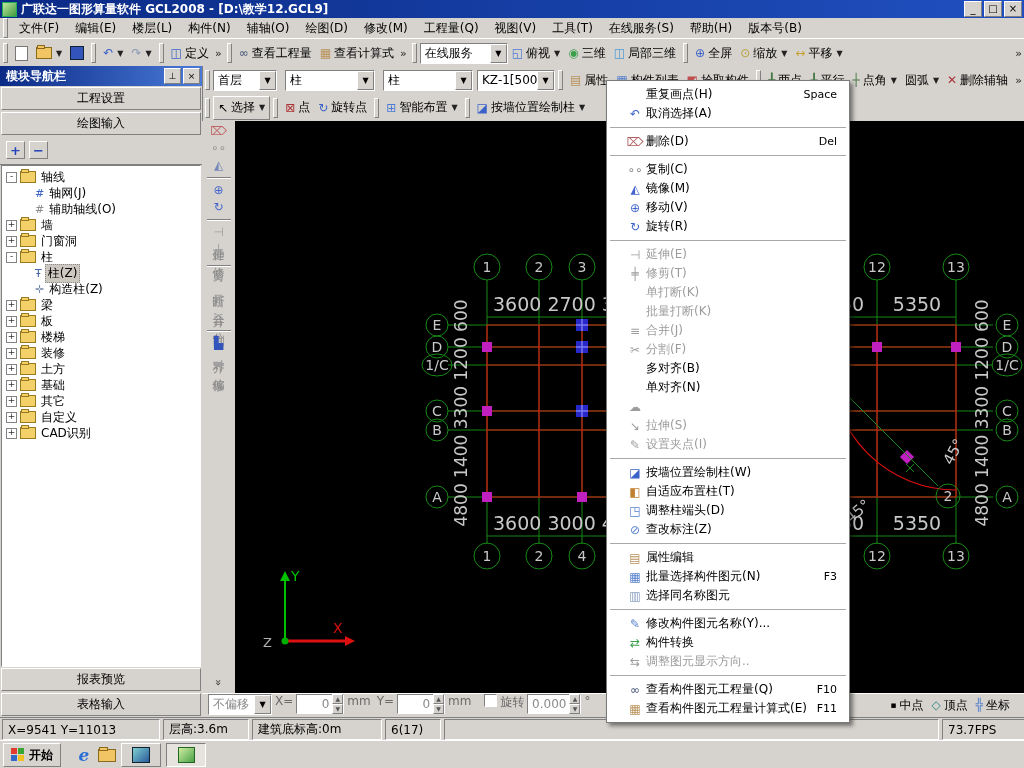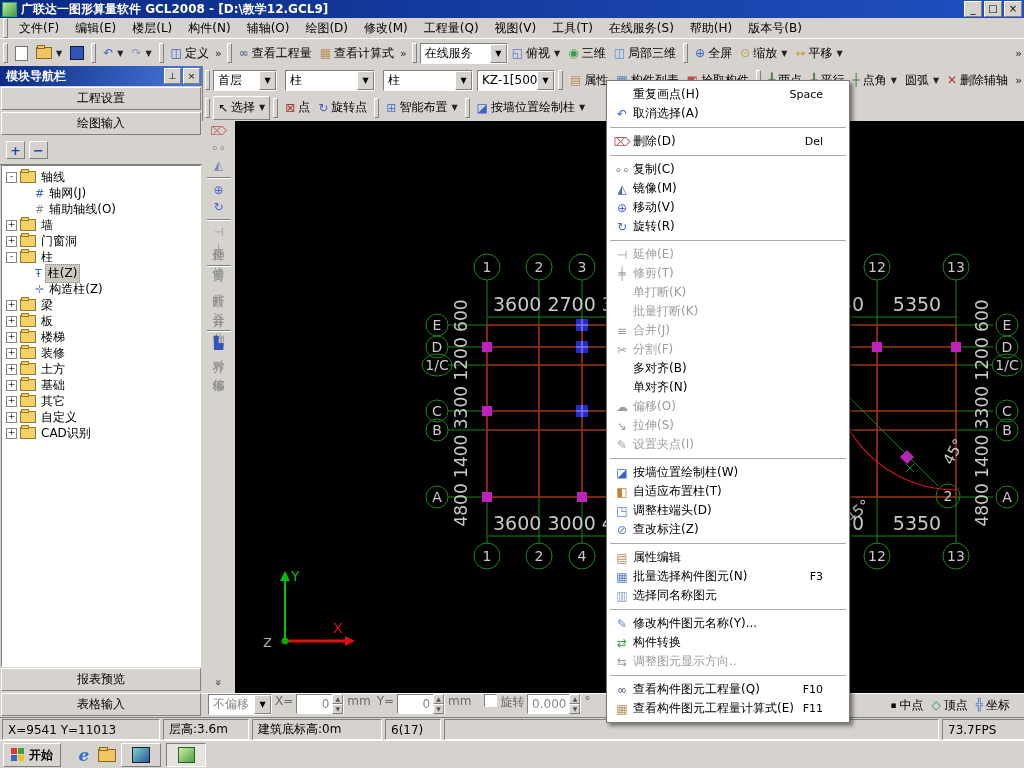--- a/index.html
+++ b/index.html
@@ -87,21 +87,21 @@
   .ie{color:#2a6fd6;font-family:"DejaVu Serif","Liberation Serif",serif;font-style:italic;font-weight:bold;font-size:17px;}
   .tfold{width:16px;height:11px;background:#f2c564;border:1px solid #8a6a1a;position:relative;}
   .tfold:before{content:"";position:absolute;top:-3px;left:0;width:7px;height:2px;background:#f2c564;border:1px solid #8a6a1a;}
   .taskapp{width:38px;height:22px;display:flex;align-items:center;justify-content:center;flex:0 0 auto;}
   .taskapp.pressed{border-color:#808080 #fff #fff #808080;background:#e6e3de;}
   .cadicon{width:16px;height:14px;background:linear-gradient(135deg,#7fd0d0,#2a5a9a);border:1px solid #123;}
   .gclicon{width:15px;height:14px;background:linear-gradient(135deg,#cfeea0,#4aa04a);border:1px solid #262;}
   
   .ctxmenu{position:absolute;top:80px;left:606px;width:242px;background:#fff;border:1px solid #7a7a7a;
      box-shadow:3px 3px 4px rgba(0,0,0,.45);z-index:50;padding:4px 0;}
-  .cmitem{height:19px;display:flex;align-items:center;padding:0 16px 0 4px;white-space:nowrap;}
+  .cmitem{height:19px;display:flex;align-items:center;padding:0 2px 0 4px;white-space:nowrap;margin-left:13px;}
   .cmicon{width:22px;text-align:center;font-size:12px;flex:0 0 auto;color:#999;}
   .cmlabel{flex:1 1 auto;overflow:hidden;}
   .cmshort{flex:0 0 auto;padding-right:10px;font-size:11px;}
   .cmitem.dis .cmlabel,.cmitem.dis .cmshort,.cmitem.dis .cmicon{color:#9c9c9c;}
   .msep{height:1px;background:#a8a8a8;margin:4px 3px;}
 </style>
 </head>
 <body>
 
 <div id="app">
@@ -721,21 +721,20 @@
       <div class="cmitem">
         <span class="cmicon"></span>
         <span class="cmlabel">多对齐(B)</span>
       </div>
       <div class="cmitem">
         <span class="cmicon"></span>
         <span class="cmlabel">单对齐(N)</span>
       </div>
       <div class="cmitem dis">
         <span class="cmicon">☁</span>
-        <span class="cmlabel">偏移(O)</span>
       </div>
       <div class="cmitem dis">
         <span class="cmicon">↘</span>
         <span class="cmlabel">拉伸(S)</span>
       </div>
       <div class="cmitem dis">
         <span class="cmicon">✎</span>
         <span class="cmlabel">设置夹点(I)</span>
       </div>
       <div class="msep"></div>

